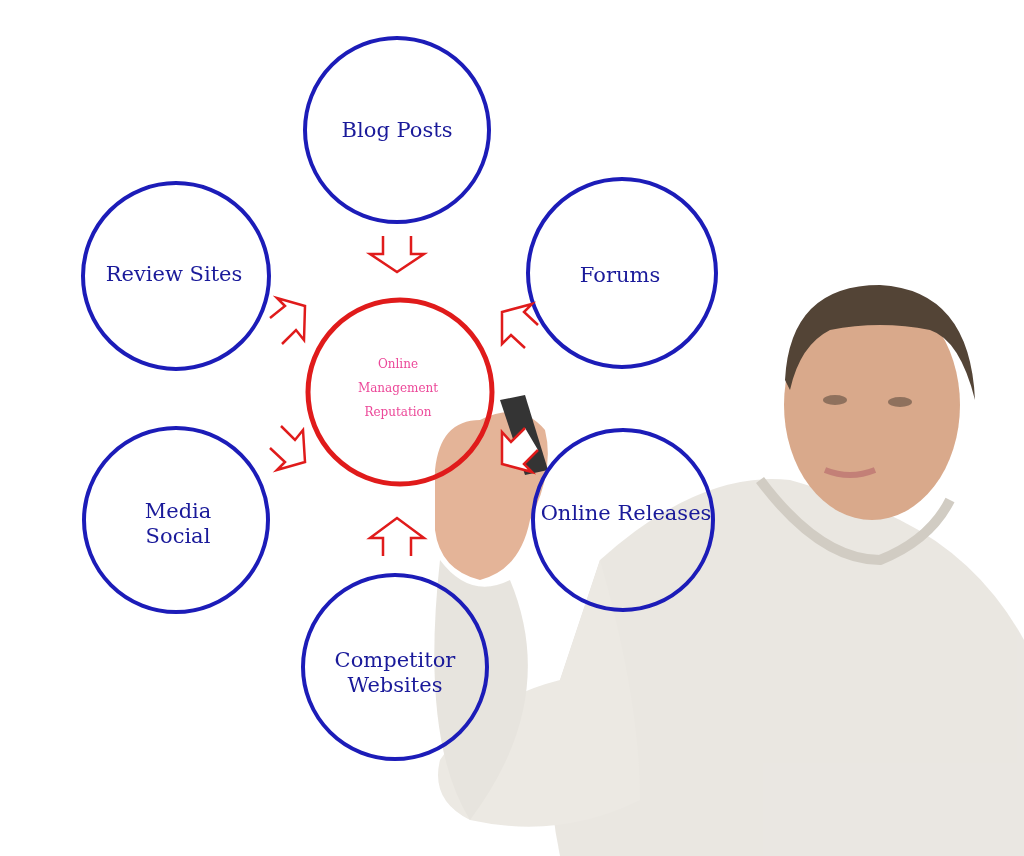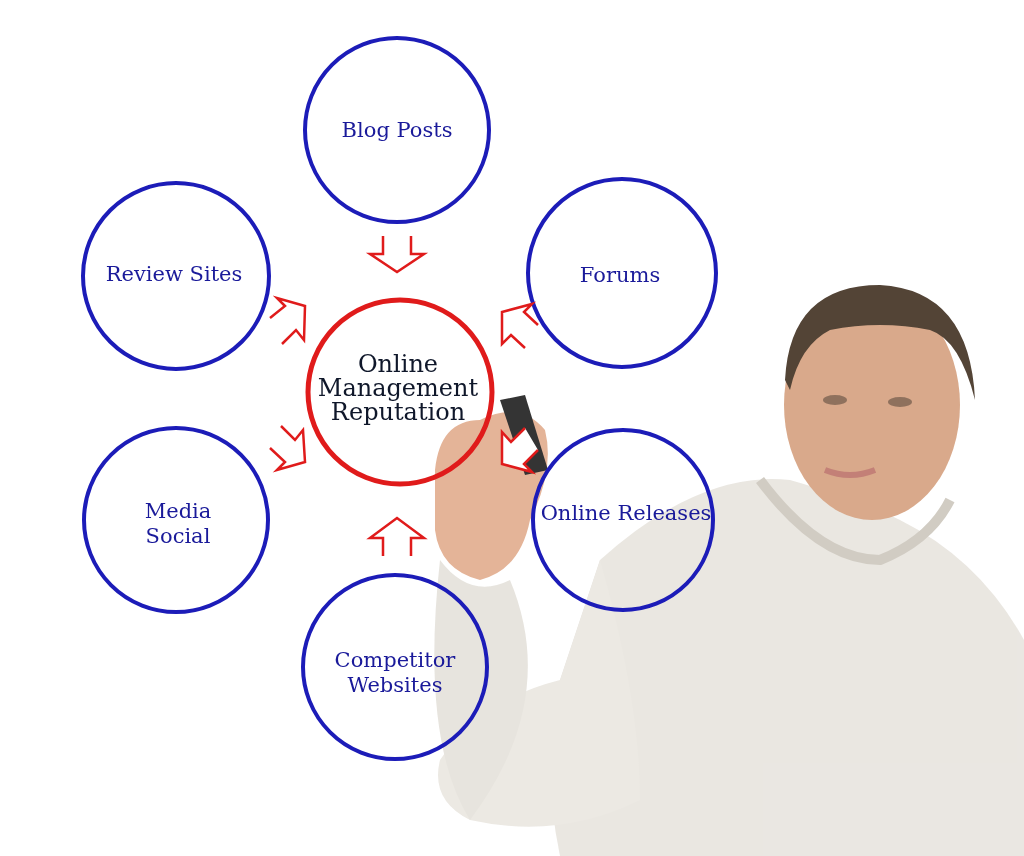--- a/index.html
+++ b/index.html
@@ -1,19 +1,19 @@
 <!DOCTYPE html>
 <html><head>
 <meta charset="utf-8">
 <style>
   html,body{margin:0;padding:0;background:#ffffff;}
   body{width:1024px;height:856px;position:relative;overflow:hidden;font-family:"DejaVu Serif",serif;}
   svg{position:absolute;left:0;top:0;}
   .node-label{position:absolute;text-align:center;color:#1a1a9a;font-family:"DejaVu Serif",serif;font-size:21px;line-height:25px;transform:translate(-50%,-50%);white-space:nowrap;}
-  .center-label{color:#0f172a;font-size:24px;line-height:24px;}
+  .center-label{color:#ec4899;font-size:12px;line-height:24px;}
 </style>
 </head>
 <body>
 
 <svg width="1024" height="856" viewBox="0 0 1024 856">
 
   <g opacity="0.95">
 
     <path d="M600 560 Q700 470 790 480 Q860 500 900 520 Q980 560 1024 640 L1024 856 L560 856 Q540 760 560 680 Z" fill="#e9e6e0"></path>
 

